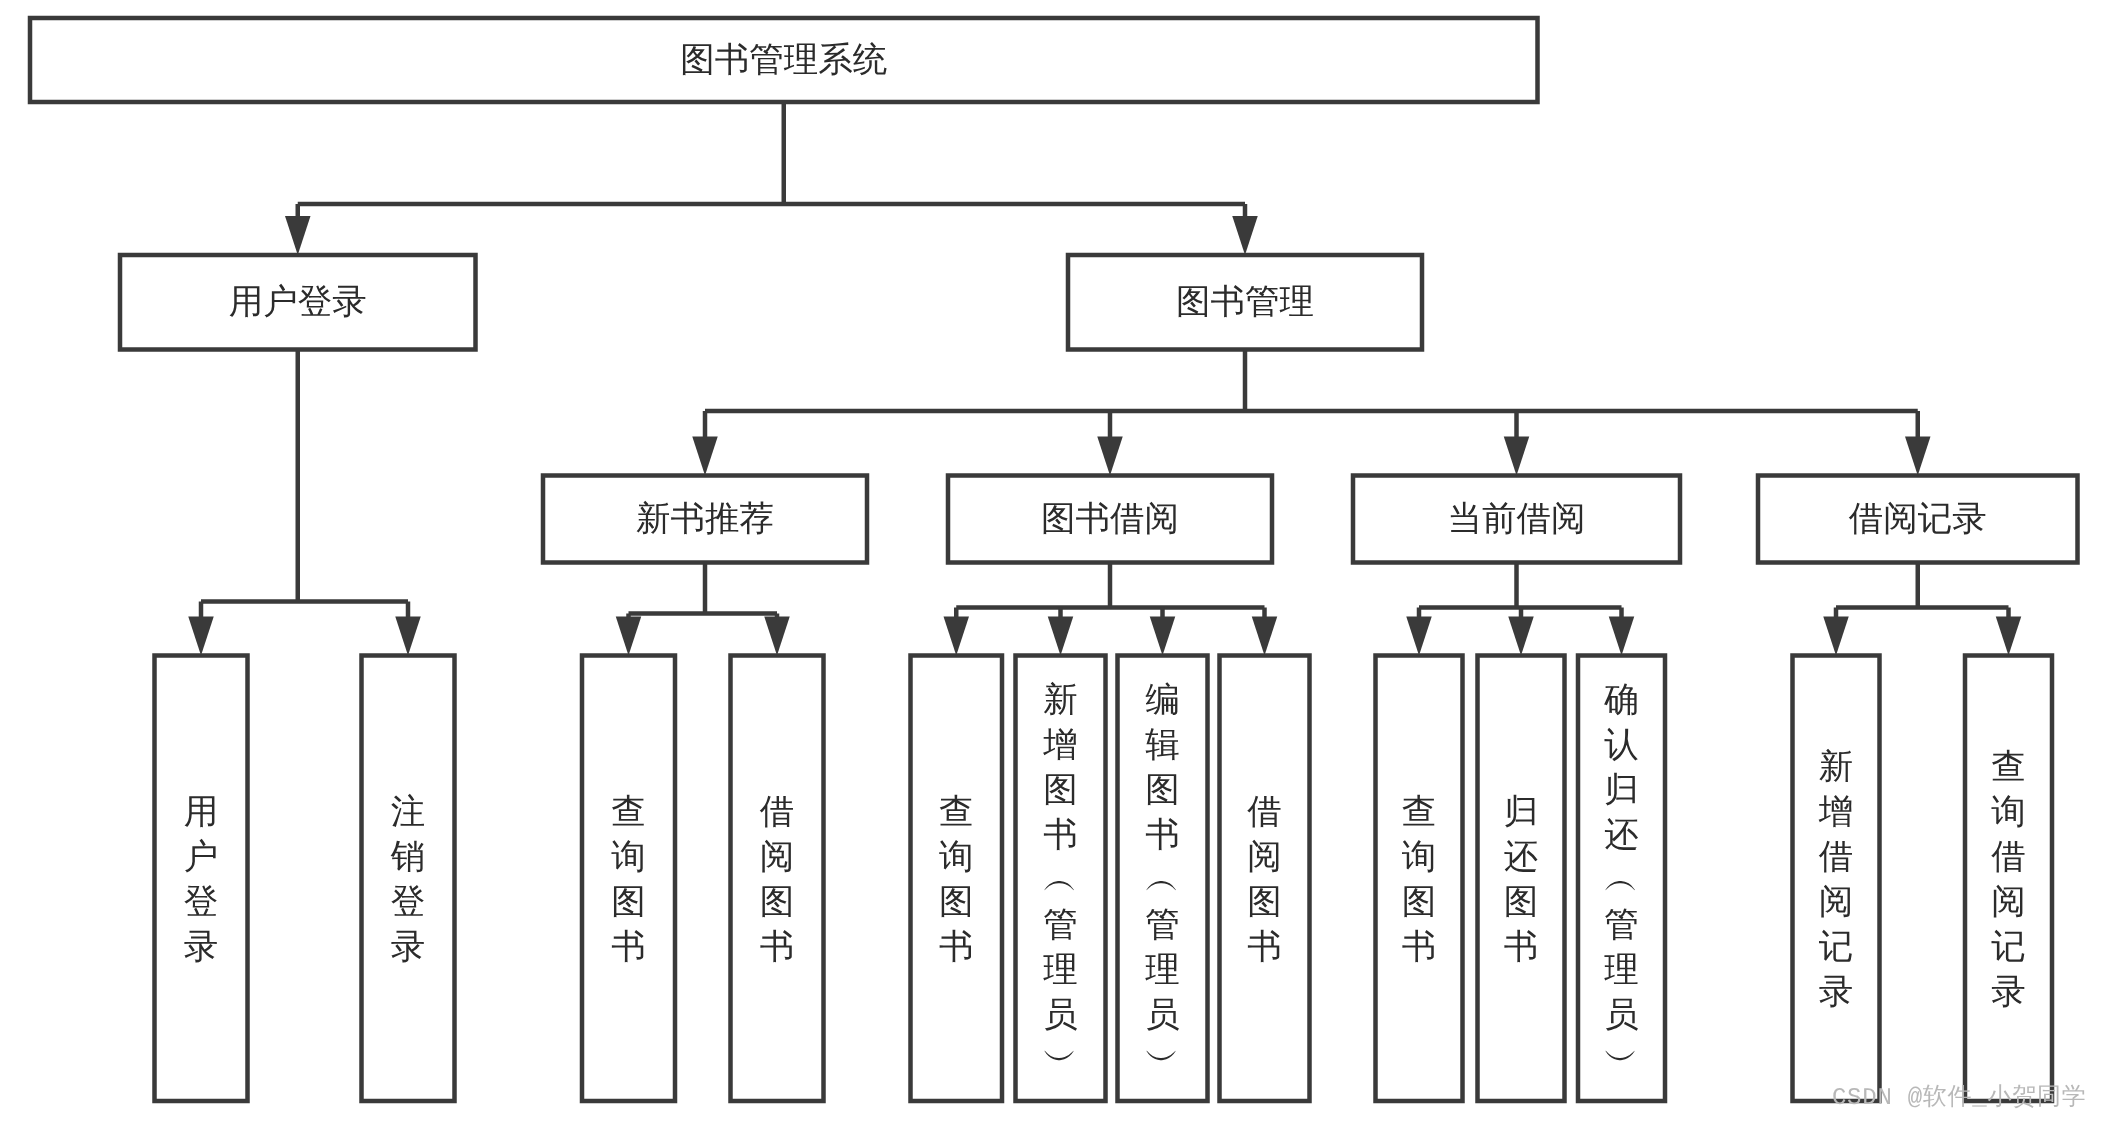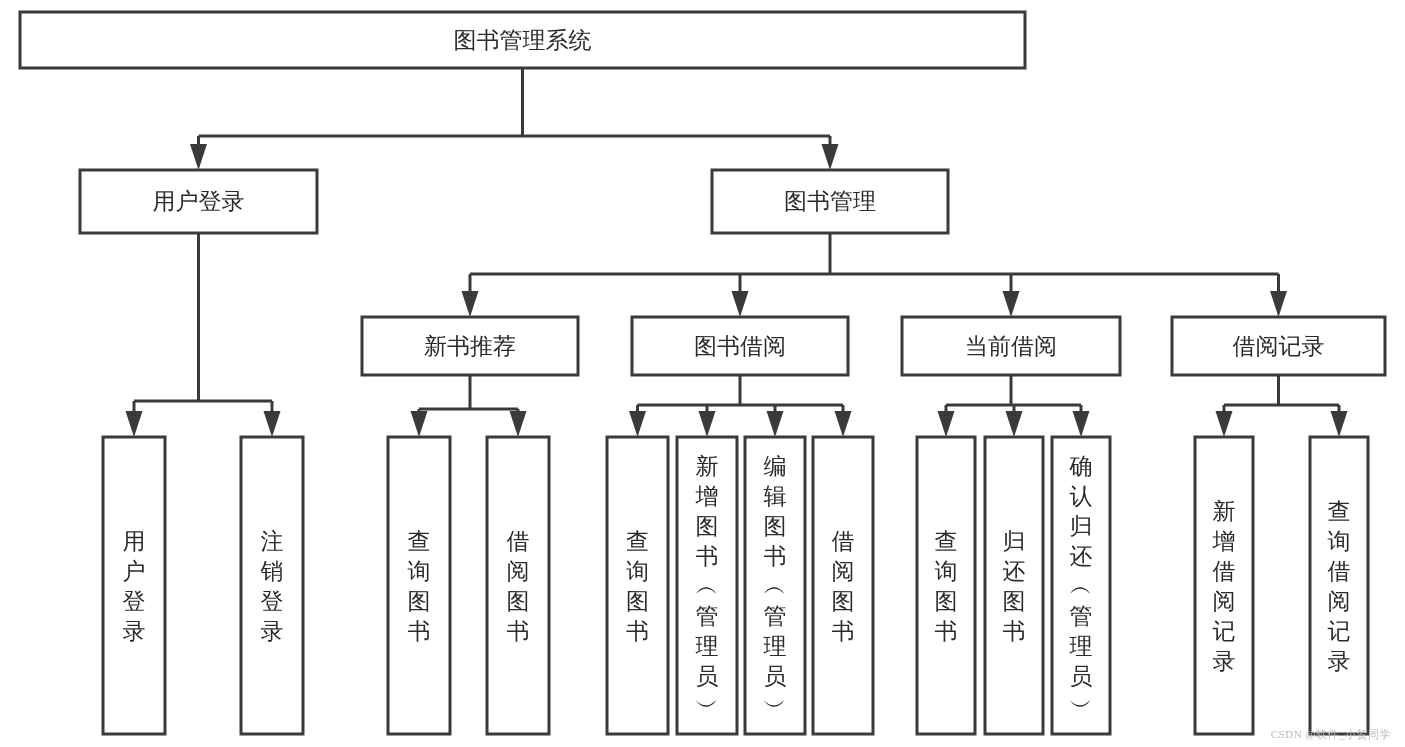--- a/index.html
+++ b/index.html
@@ -53,22 +53,22 @@
   .node-label-v {
     font-family: "DejaVu Sans", "Liberation Sans", sans-serif;
     font-size: 23px;
     fill: #2b2b2b;
     text-anchor: middle;
   }
   .watermark {
     position: absolute;
     right: 14px;
     bottom: 5px;
-    font-family: Liberation Serif, serif;
-    font-size: 11px;
+    font-family: Liberation Mono, monospace;
+    font-size: 16px;
     color: #b8b8b8;
     letter-spacing: 0.5px;
     white-space: nowrap;
     user-select: none;
     text-align: right;
   }
 </style>
 </head>
 <body>
 

